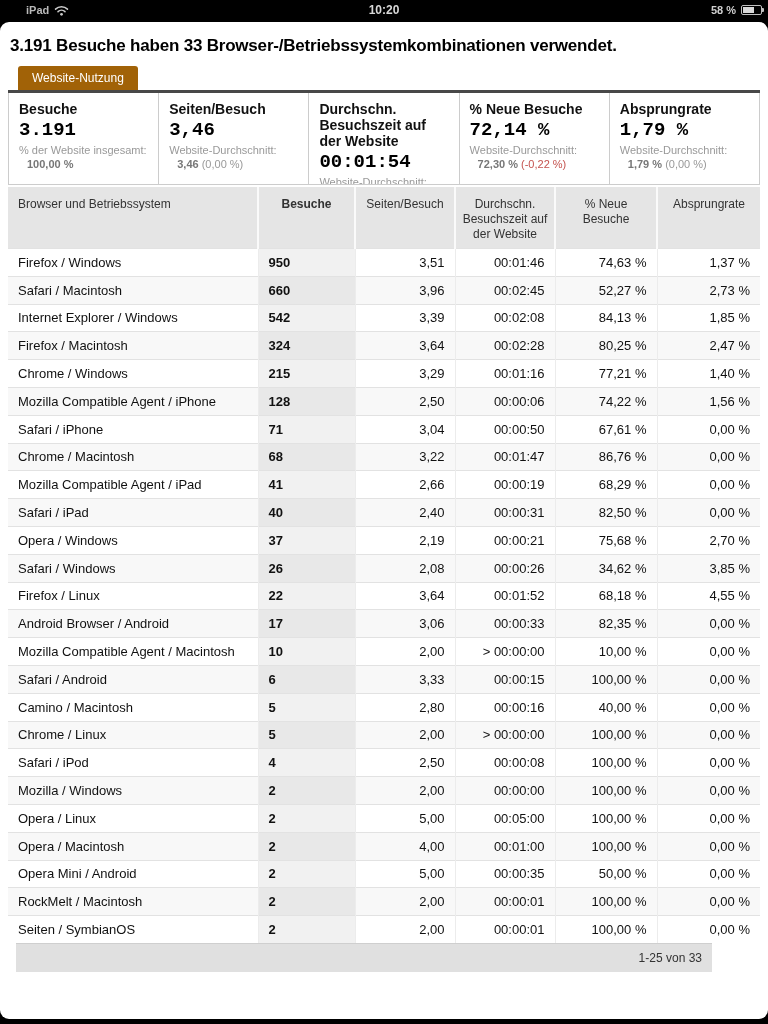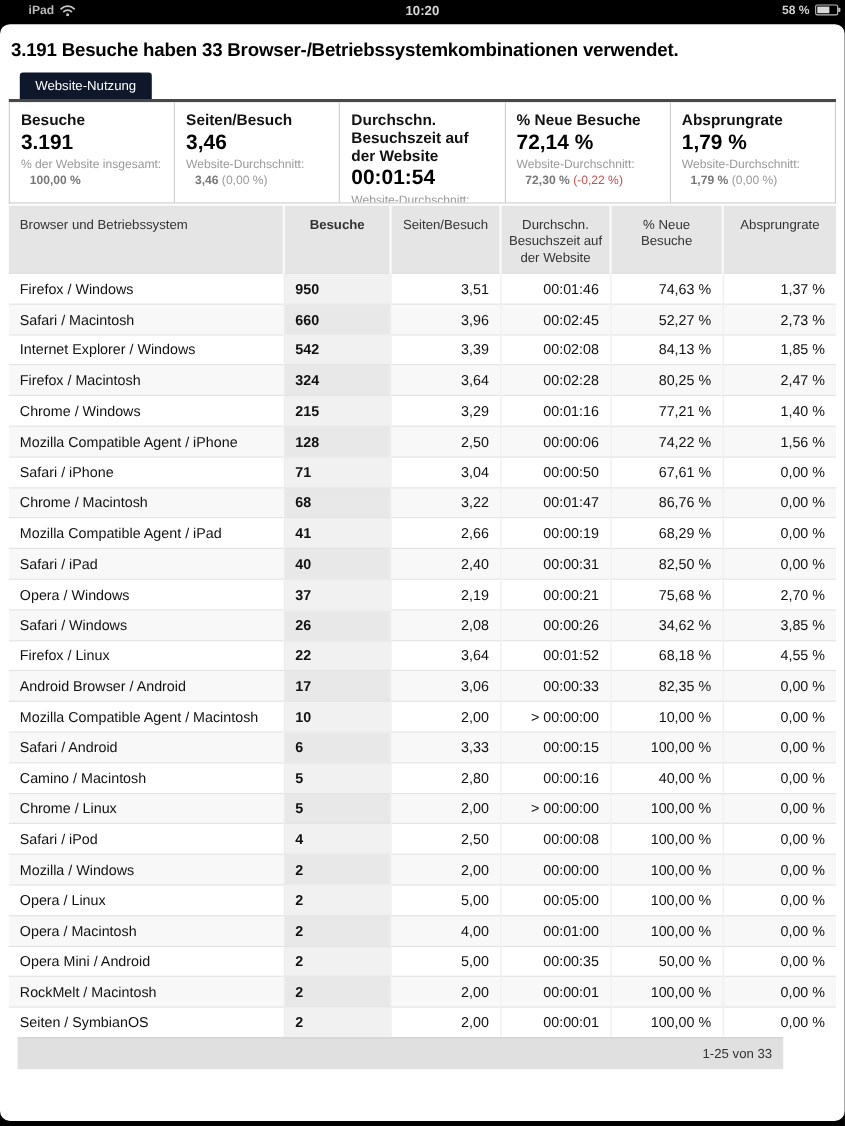--- a/index.html
+++ b/index.html
@@ -1,42 +1,42 @@
 <!DOCTYPE html>
 <html><head>
 <meta charset="utf-8">
 <style>
   * { margin:0; padding:0; box-sizing:border-box; }
   html,body { width:768px; height:1024px; background:#000; font-family:"Liberation Sans", sans-serif; overflow:hidden; }
 
   
   .status-bar { height:20px; background:#000; display:flex; align-items:center; justify-content:space-between; padding:0 6px; position:relative; }
-  .sb-left, .sb-right { display:flex; align-items:flex-start; gap:5px;padding-left:20px; }
+  .sb-left, .sb-right { display:flex; align-items:center; gap:5px;padding-left:20px; }
   .sb-device { color:#b9b9b9; font-size:11px; font-weight:bold; }
   .sb-time { position:absolute; left:0; right:0; text-align:center; color:#d8d8d8; font-size:12px; font-weight:bold; }
   .sb-batt-text { color:#d0d0d0; font-size:11px; font-weight:bold; }
   .batt { width:21px; height:10px; border:1px solid #bfbfbf; border-radius:2px; position:relative; display:inline-block; }
   .batt .fill { position:absolute; left:1px; top:1px; bottom:1px; width:58%; background:#d8d8d8; }
   .batt .nub { position:absolute; right:-3px; top:2px; width:2px; height:4px; background:#bfbfbf; border-radius:0 1px 1px 0; }
 
   
   .sheet { margin:2px 0 5px 0; height:997px; background:#fff; border-radius:9px; overflow:hidden; }
 
   .page-title { font-size:17px; font-weight:bold; color:#000; padding:14px 25px 10px 10px; letter-spacing:-0.2px; }
 
   .tabbar { padding-left:18px; }
-  .tab { display:inline-block; background:#0f172a; color:#fff; font-size:12px; padding:5px 14px 5px 14px; border-radius:3px 3px 0 0; }
+  .tab { display:inline-block; background:#a16207; color:#fff; font-size:12px; padding:5px 14px 5px 14px; border-radius:3px 3px 0 0; }
   .tab-rule { height:3px; background:#484848; margin:0 8px; }
 
   
   .metrics { margin:0 8px 2px 8px; display:flex; border:1px solid #ccc; border-top:none; height:92px; background:#fff; }
   .card { flex:1 1 0; padding:8px 10px; border-left:1px solid #ccc; overflow:hidden; }
   .card:first-child { border-left:none; }
   .m-label { font-size:14px; font-weight:bold; color:#111; line-height:16px; }
-  .m-value { font-size:19px; font-weight:bold; color:#000; margin-top:2px; line-height:22px; }
+  .m-value { font-size:19px; font-weight:bold; color:#000; margin-top:2px; line-height:22px;font-family:Liberation Mono, monospace; }
   .m-sub { font-size:11px; color:#999; margin-top:2px; line-height:14px; }
   .m-sub2 { padding-left:8px; }
   .m-subvalue { color:#777; font-weight:bold; }
   .m-delta { color:#999; }
   .m-delta.neg { color:#c4524e; }
 
   
   .report { margin:0 8px; }
   table { width:752px; border-collapse:collapse; table-layout:fixed; }
   col.c0{width:250px} col.c1{width:97px} col.c2{width:100px} col.c3{width:100px} col.c4{width:102px} col.c5{width:103px}

